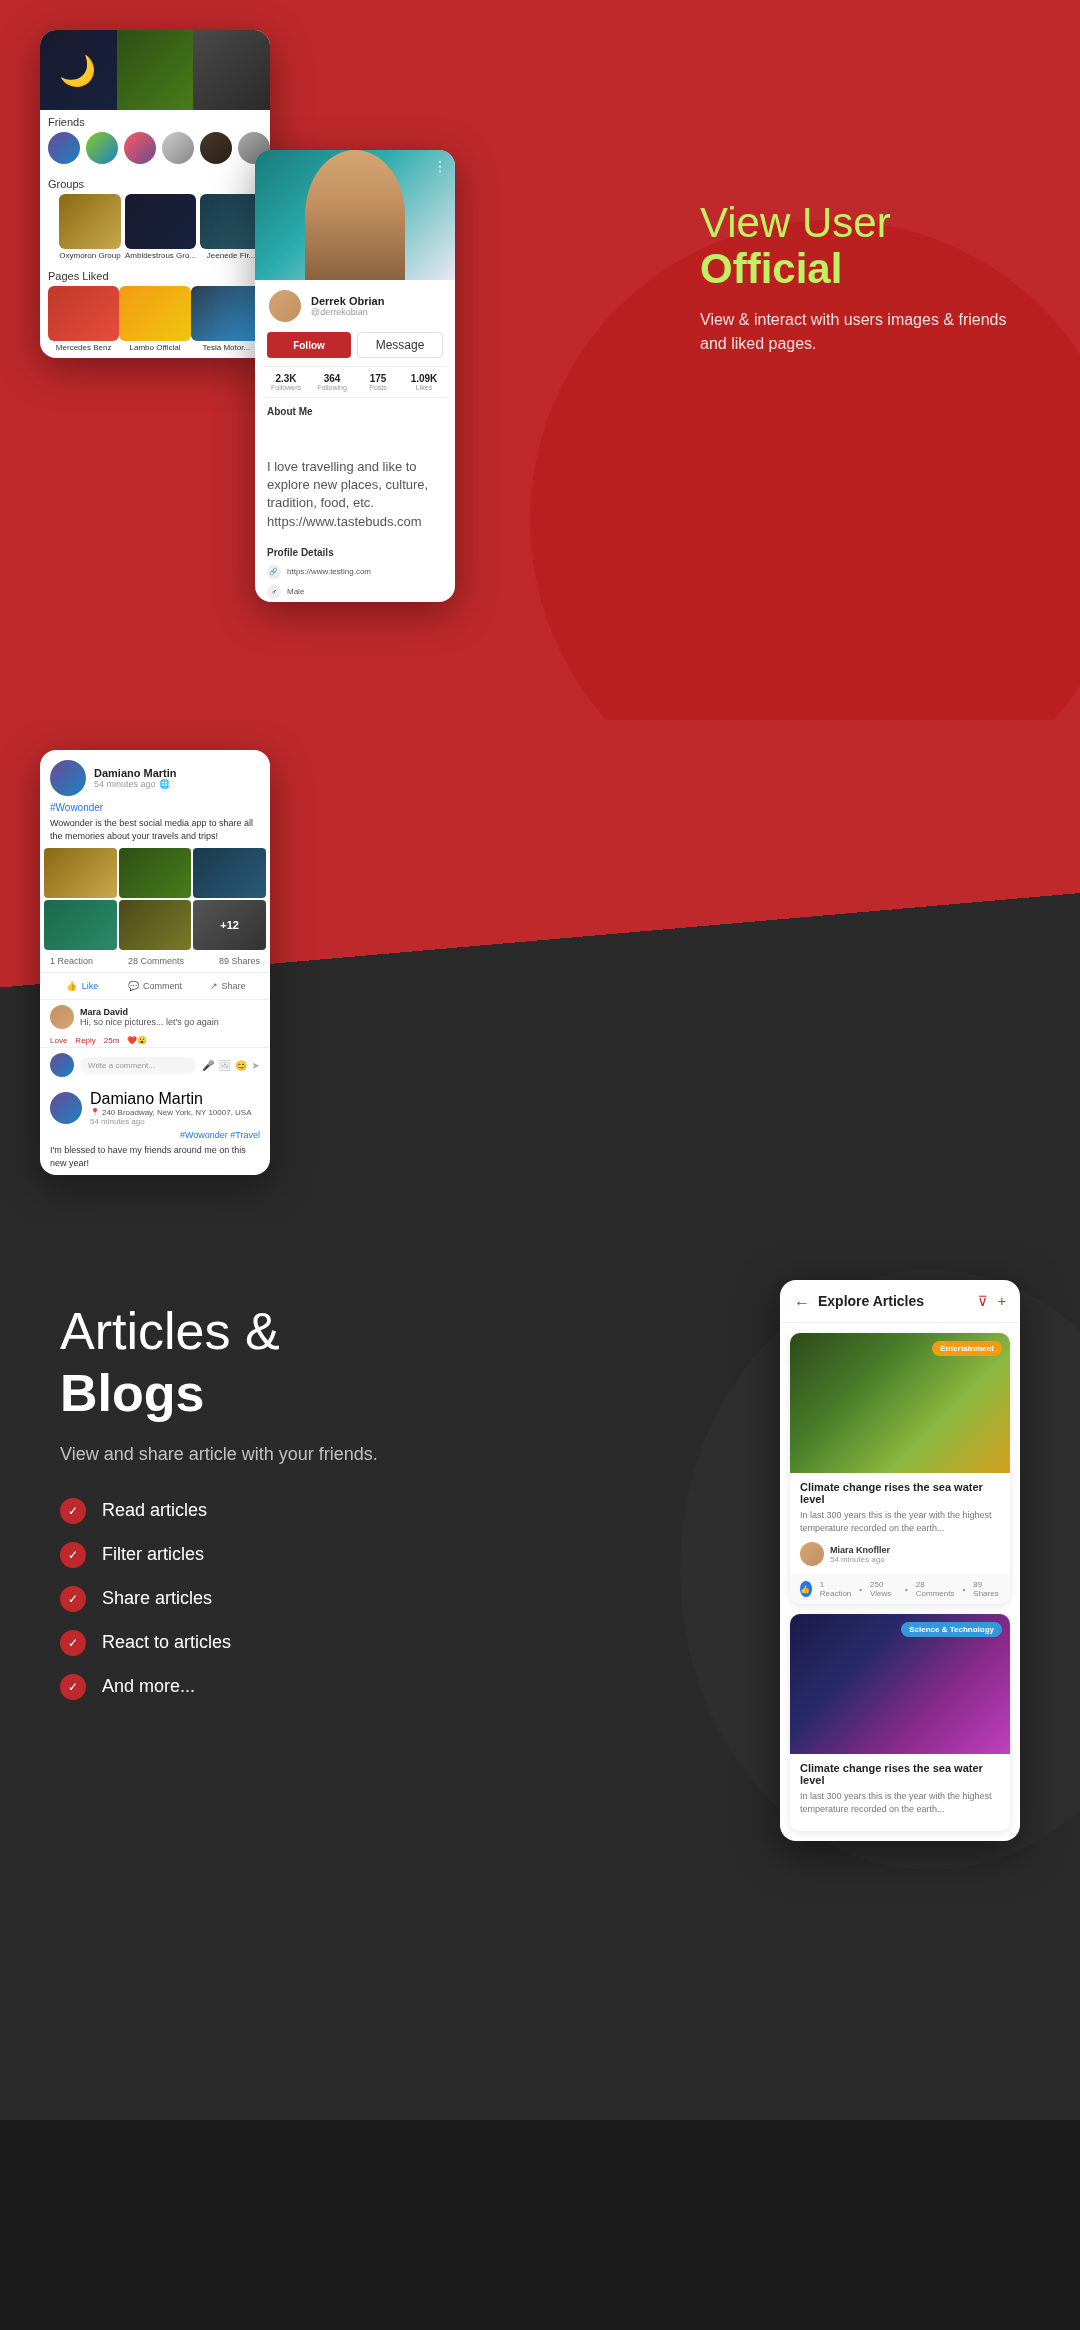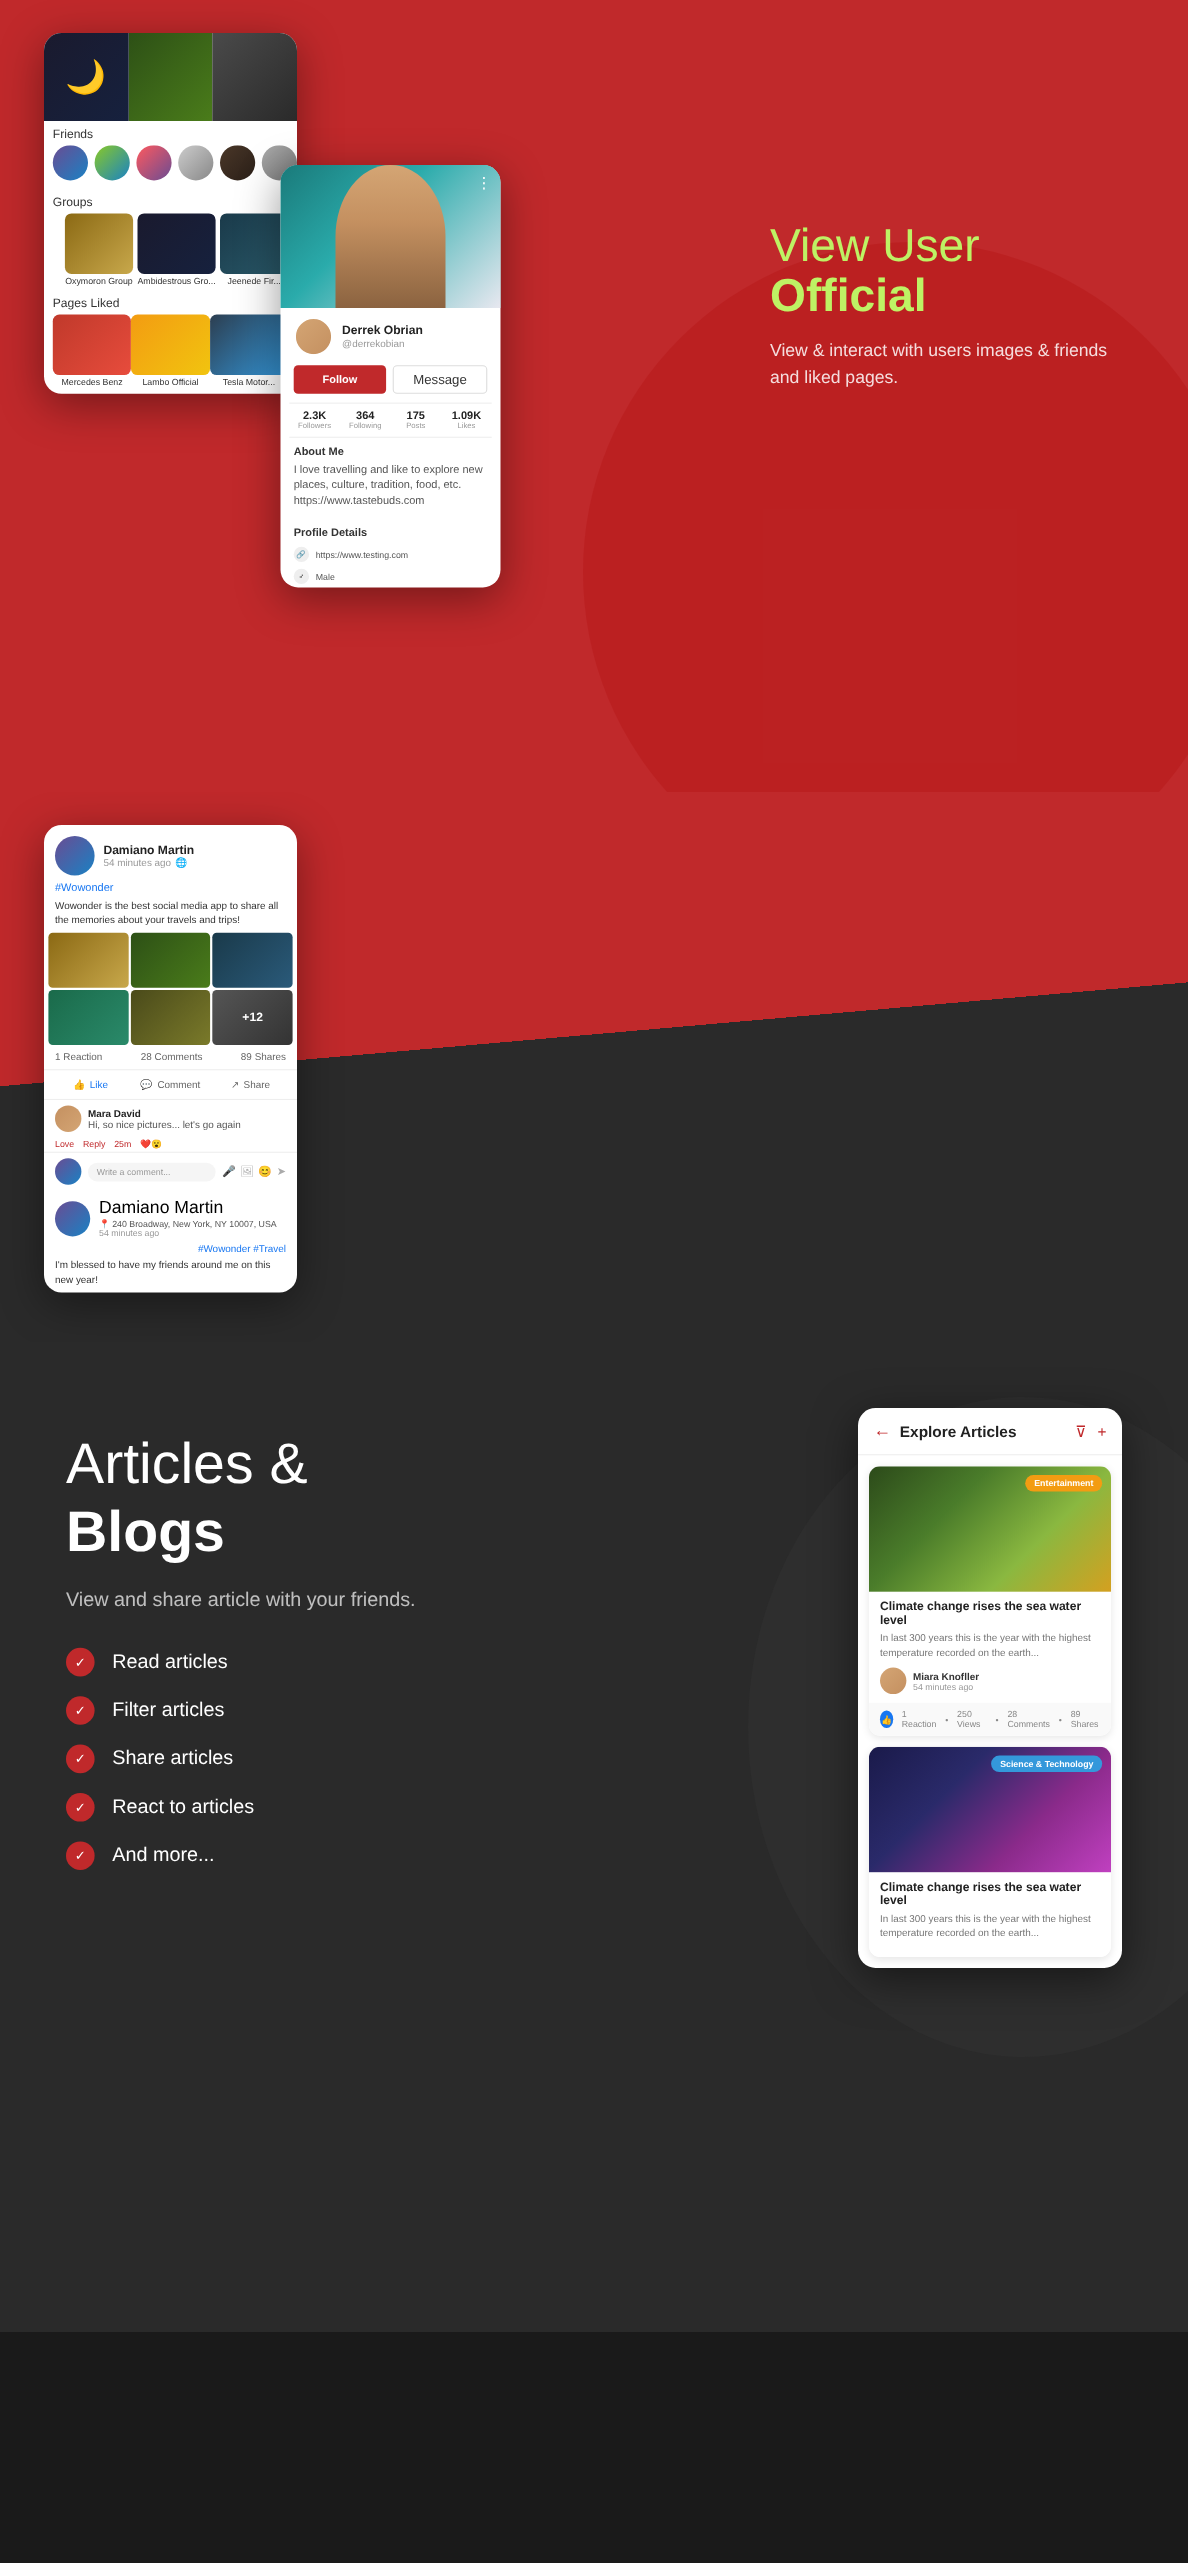--- a/index.html
+++ b/index.html
@@ -258,24 +258,25 @@
       font-size: 7px;
       color: #999;
     }
     .profile-section-title {
       font-size: 10px;
       font-weight: 600;
       color: #333;
       padding: 8px 12px 4px;
     }
     .profile-bio {
-      font-size: 10px;
+      font-size: 13px;
       color: #555;
       padding: 0 12px 8px;
       line-height: 1.4;
+      margin-top: 37px;
     }
     .profile-detail-item {
       display: flex;
       align-items: center;
       gap: 6px;
       padding: 3px 12px;
     }
     .detail-icon {
       width: 14px;
       height: 14px;
@@ -620,21 +621,21 @@
       color: #c0292b;
     }
     .article-card {
       margin: 10px;
       border-radius: 10px;
       overflow: hidden;
       box-shadow: 0 2px 8px rgba(0,0,0,0.1);
     }
     .article-image {
       width: 100%;
-      height: 114px;
+      height: 140px;
       position: relative;
     }
     .article-image.ai1 {
       background: linear-gradient(135deg, #2c4a1a, #4a7c2a, #8ab840, #d4a020);
     }
     .article-image.ai2 {
       background: linear-gradient(135deg, #1a1a4a, #2a2a6a, #8a2a8a, #c040c0);
     }
     .article-badge {
       position: absolute;

